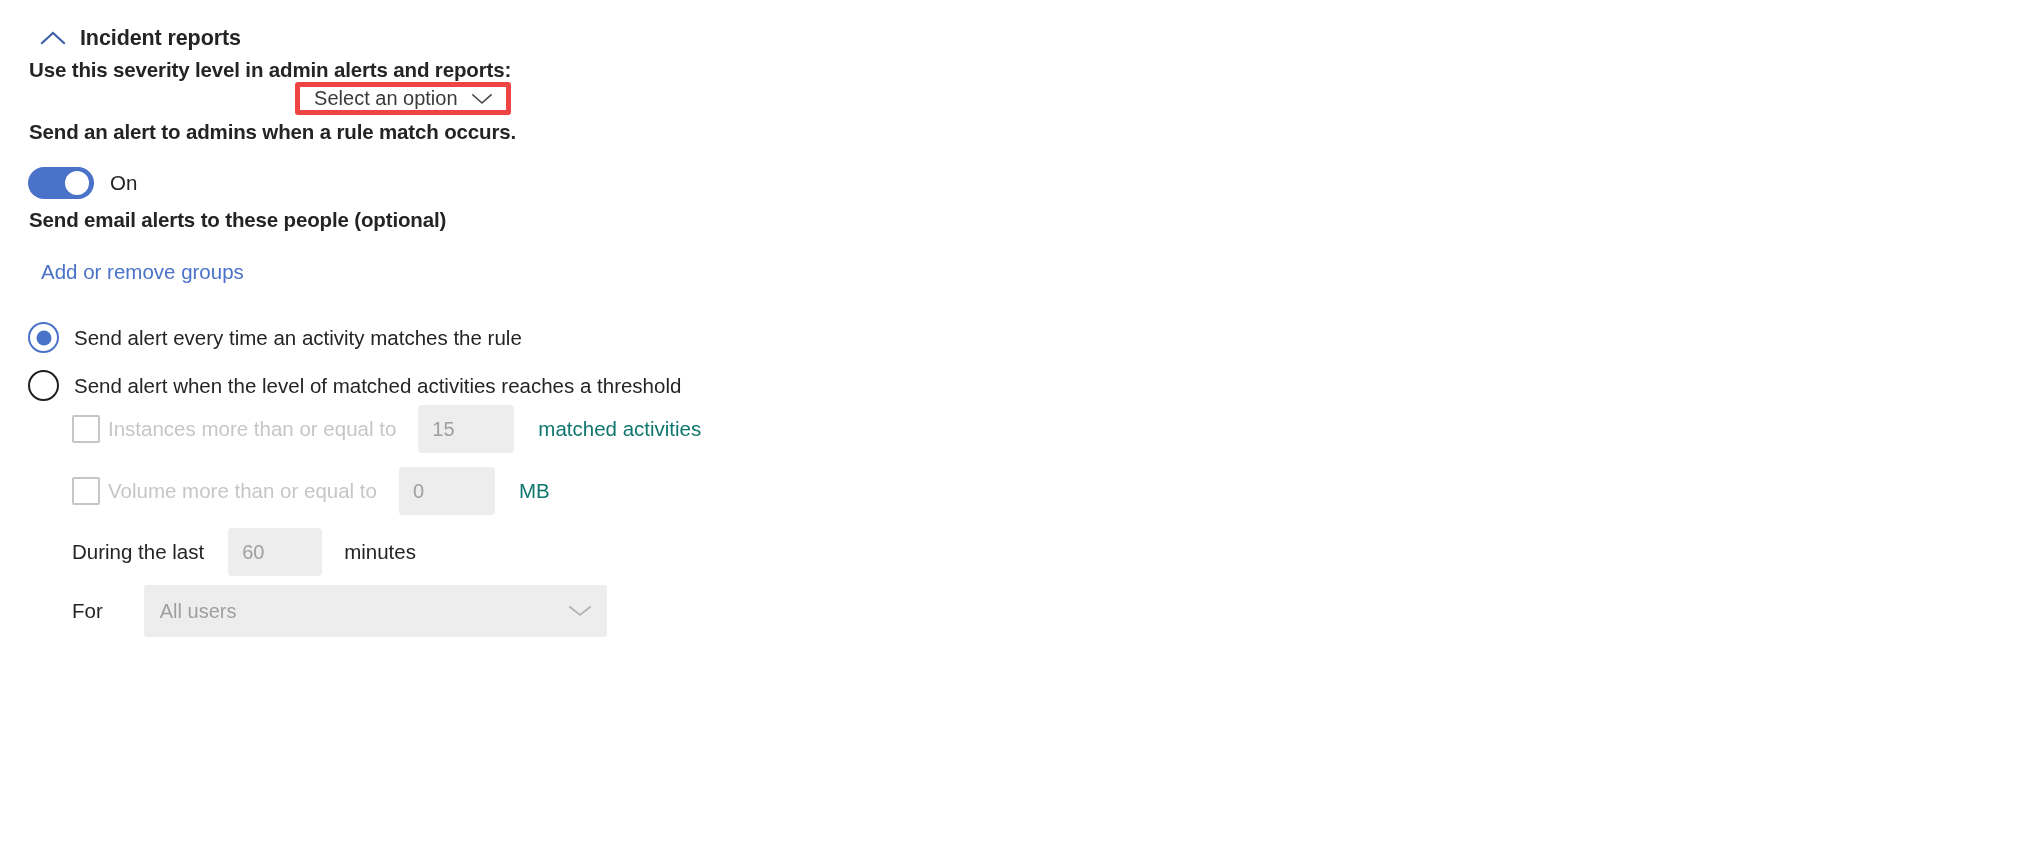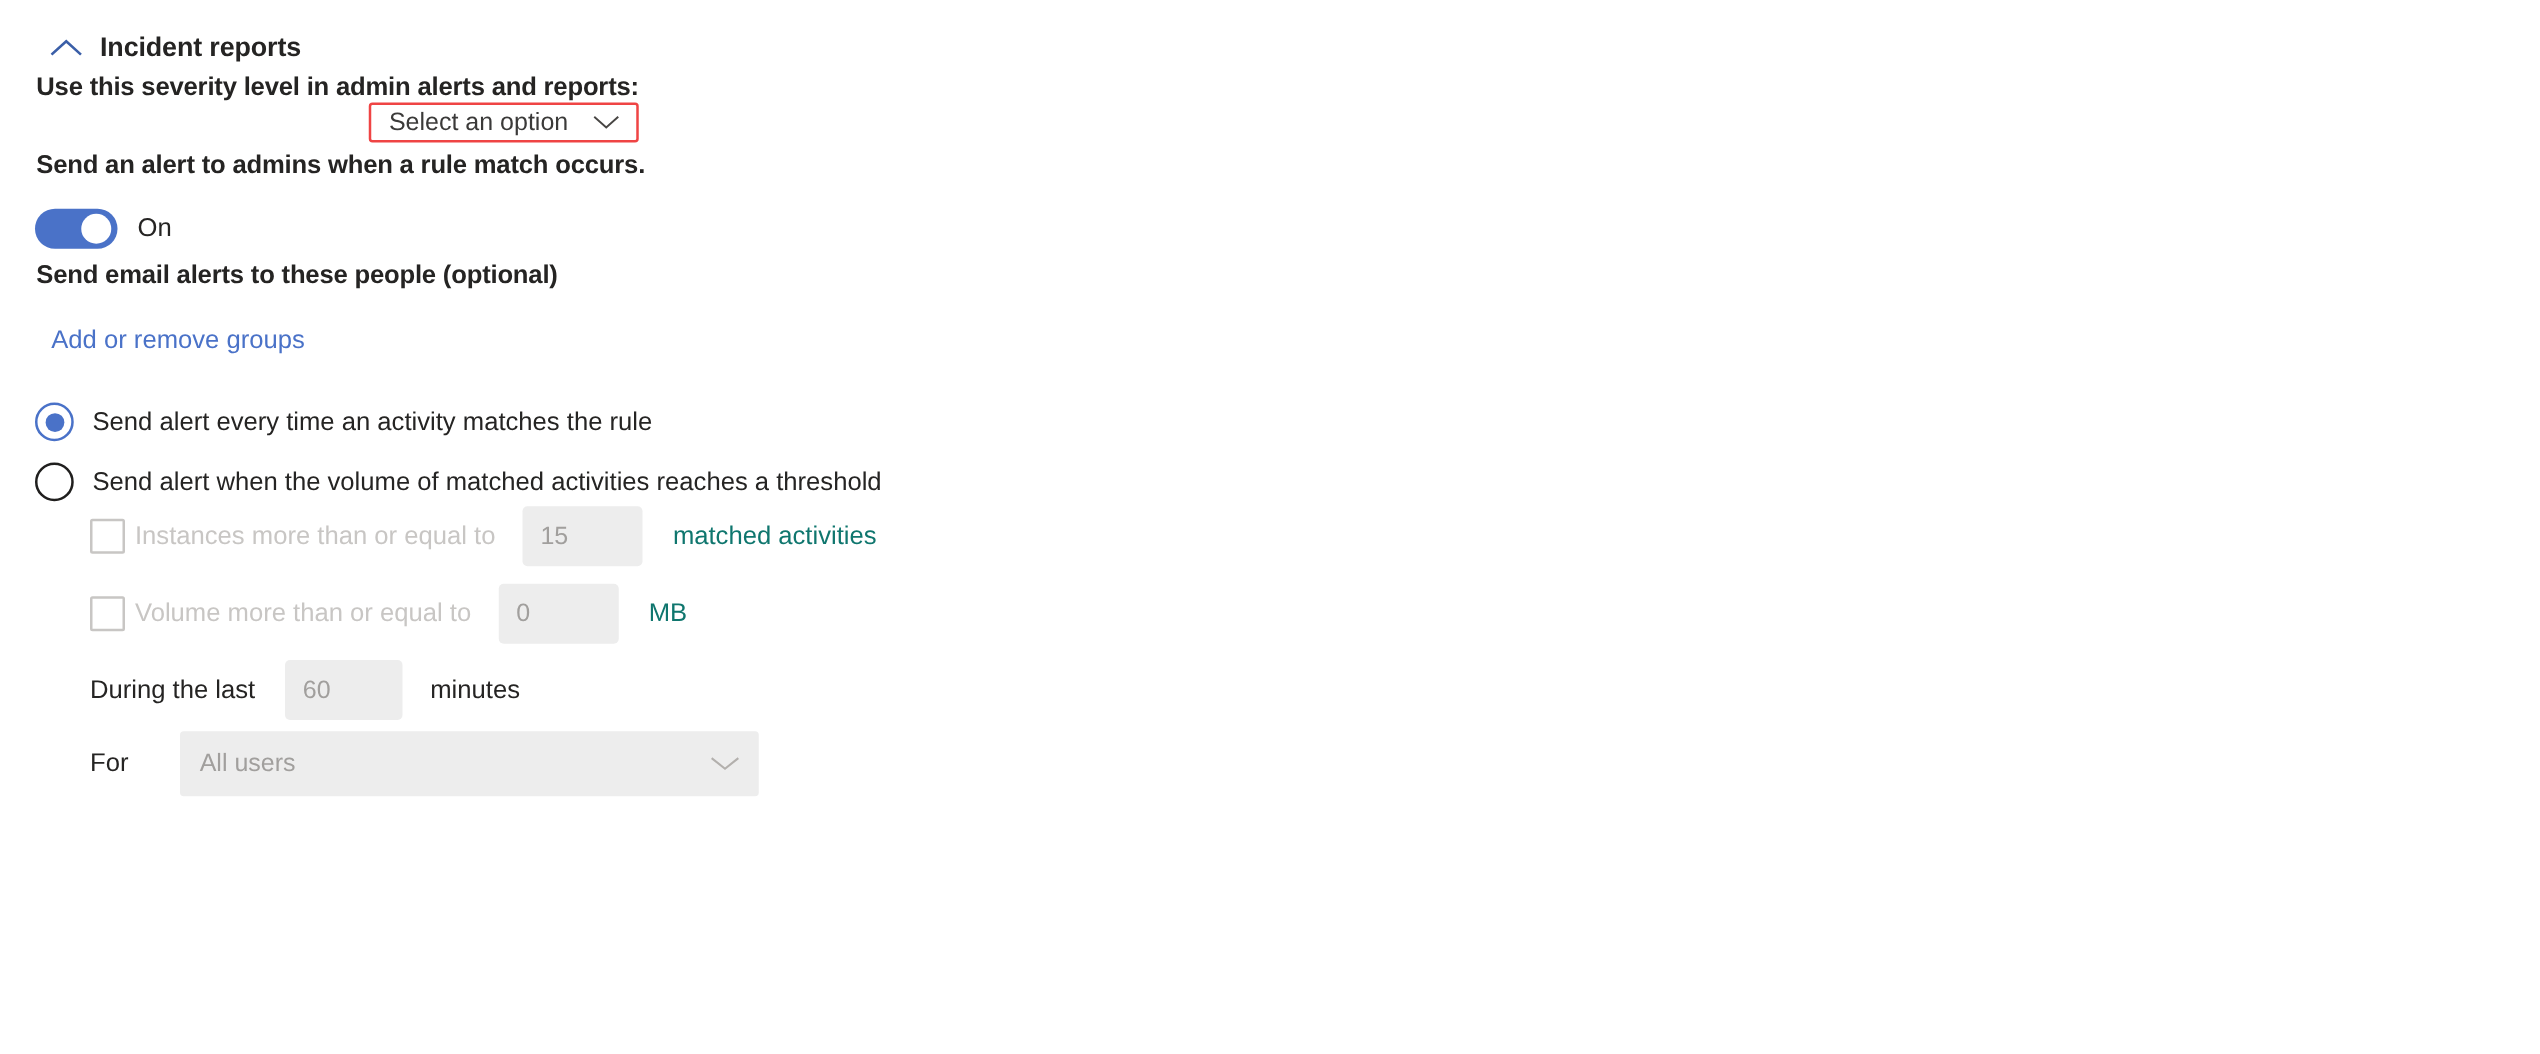--- a/index.html
+++ b/index.html
@@ -62,21 +62,21 @@
     font-size: 20.5px;
     font-weight: bold;
     color: #252423;
     white-space: nowrap;
     letter-spacing: -0.15px;
   }
   .severity-dropdown {
     margin-left: 28px;
     width: 216px;
     height: 56px;
-    border: 2px solid #ef4444;
+    border: 5px solid #ef4444;
     border-radius: 3px;
     background: #ffffff;
     display: flex;
     align-items: center;
     padding: 0 13px 0 14px;
     justify-content: space-between;
     cursor: pointer;
   }
   .severity-dropdown .dd-text {
     font-size: 20px;
@@ -315,21 +315,21 @@
   <div class="email-label">Send email alerts to these people (optional)</div>
   <a class="groups-link" href="#">Add or remove groups</a>
 
   <div class="radio-row one">
     <span class="radio checked"></span>
     <span class="radio-text">Send alert every time an activity matches the rule</span>
   </div>
 
   <div class="radio-row two">
     <span class="radio"></span>
-    <span class="radio-text">Send alert when the volume of matched activities reaches a threshold</span>
+    <span class="radio-text">Send alert when the level of matched activities reaches a threshold</span>
   </div>
 
   <div class="threshold-row instances">
     <span class="cb-disabled"></span>
     <span class="dis-text">Instances more than or equal to</span>
     <span class="num-input w-instances">15</span>
     <span class="unit-dis">matched activities</span>
   </div>
 
   <div class="threshold-row volume">

